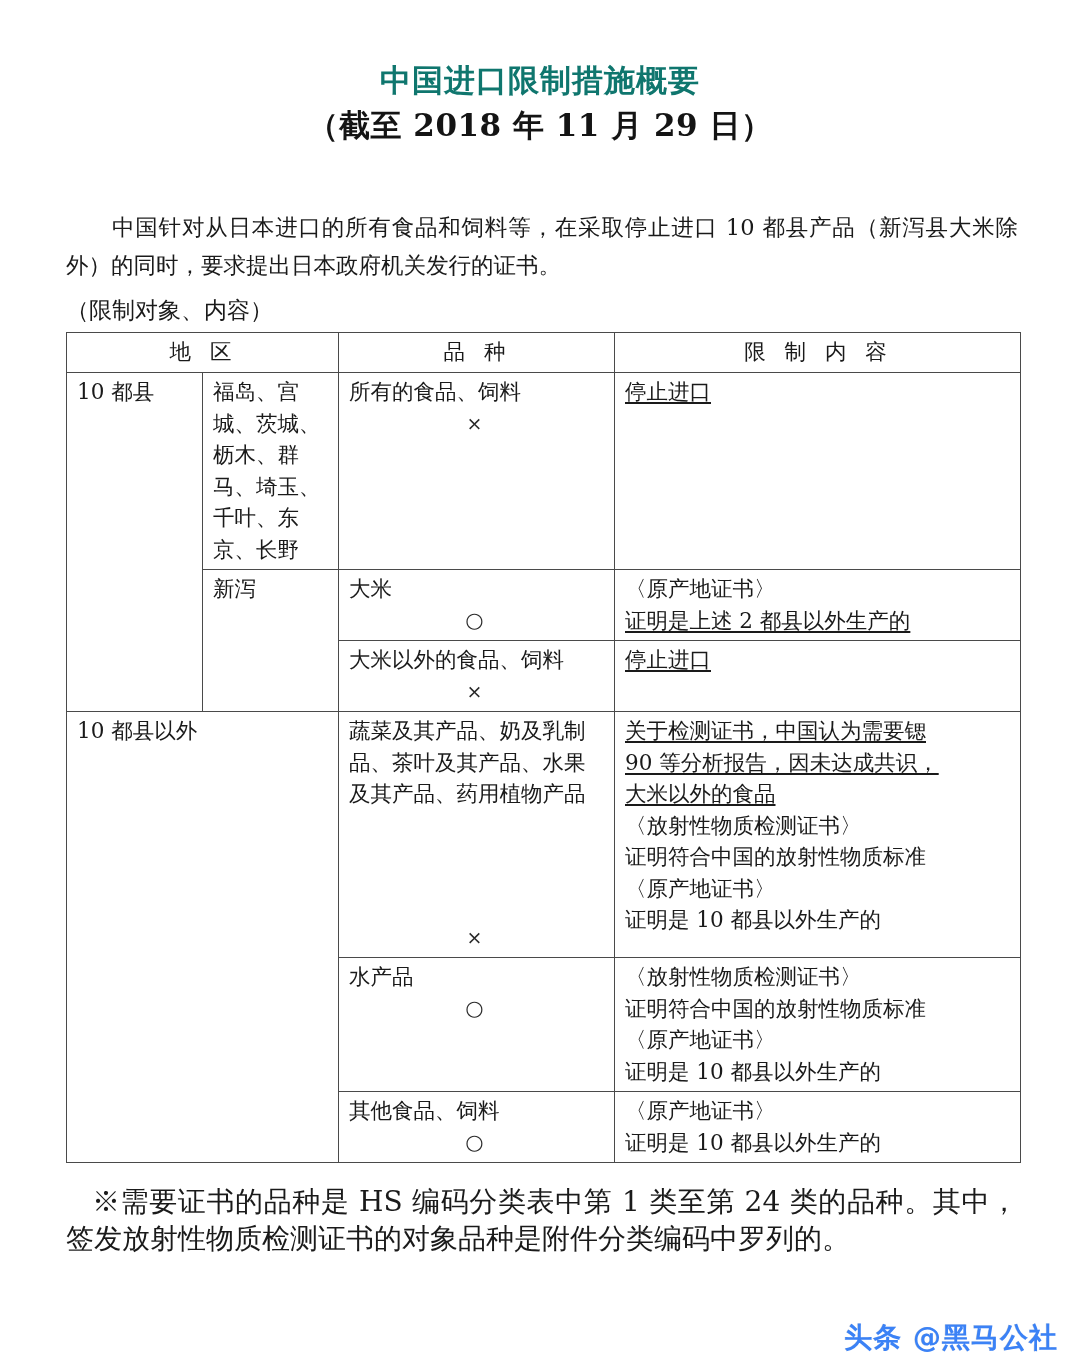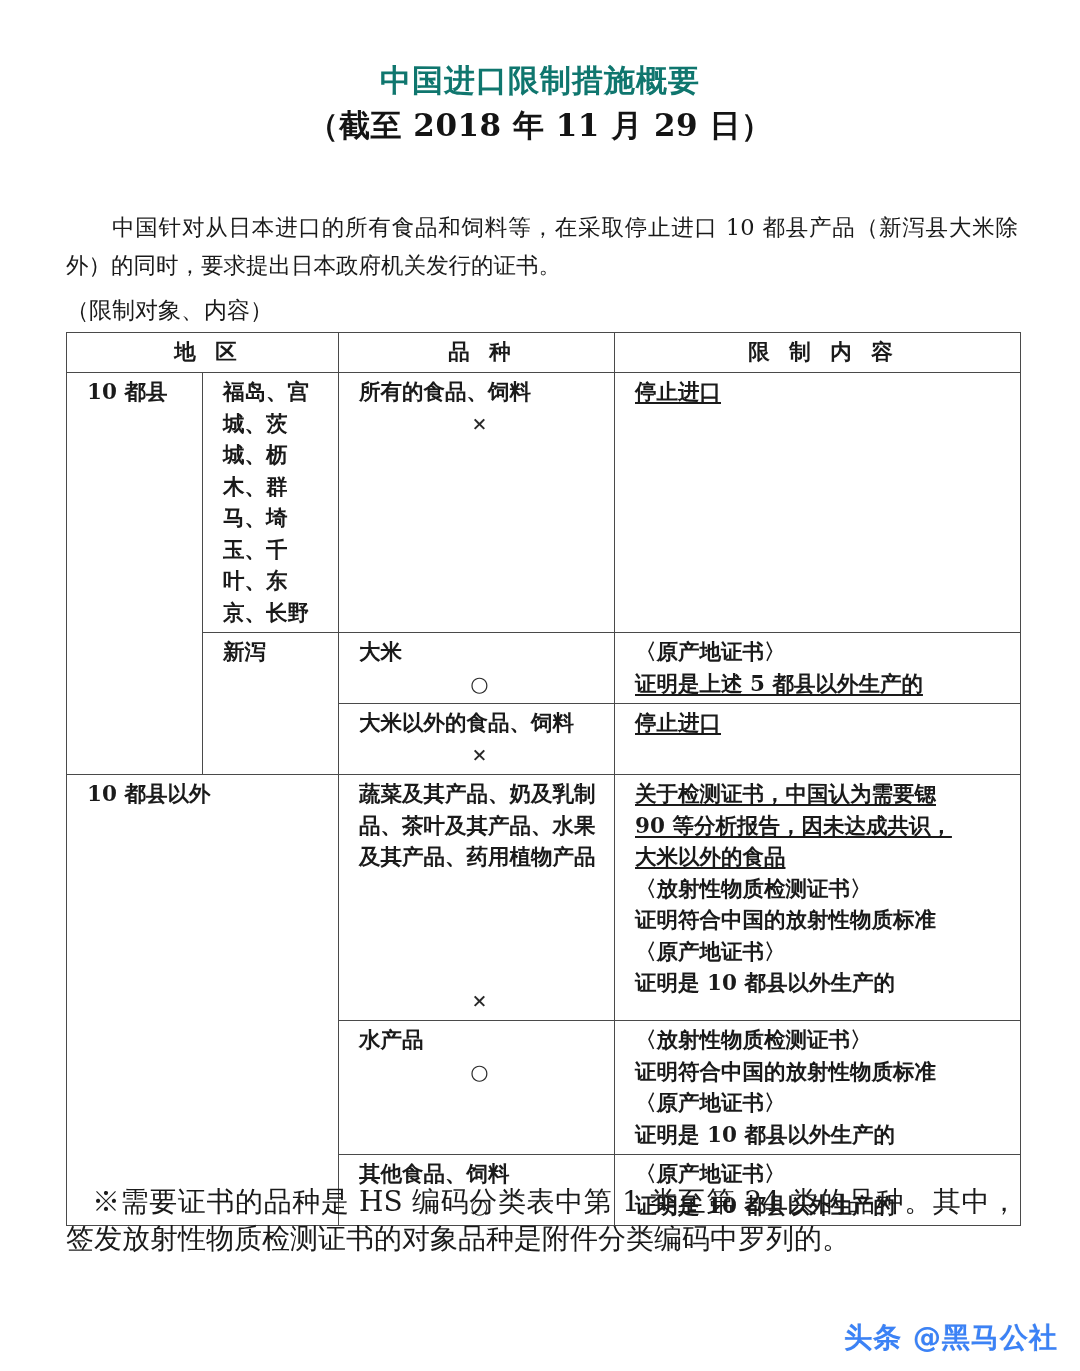--- a/index.html
+++ b/index.html
@@ -78,24 +78,24 @@
     width: 954px;
   }
   table.grid {
     border-collapse: collapse;
     width: 954px;
     table-layout: fixed;
   }
   table.grid td, table.grid th {
     border: 1.6px solid #4a4a4a;
     vertical-align: top;
-    padding: 3px 8px 4px 20px;
+    padding: 3px 8px 4px 10px;
     font-size: 21.5px;
     line-height: 31.5px;
-    font-weight: bold;
+    font-weight: normal;
     color: #1a1a1a;
   }
   th.hdr {
     text-align: center;
     padding: 6px 0 7px 0;
     font-size: 22px;
     letter-spacing: 6px;
     height: 32px;
   }
   .c-region-main  { width: 136px; }
@@ -195,21 +195,21 @@
         </tr>
 
         <tr>
           <td rowspan="2" style="height:72px;">新泻</td>
           <td class="kind-cell">
             <span class="ln">大米</span>
             <span class="mark">○</span>
           </td>
           <td>
             <span class="ln">〈原产地证书〉</span>
-            <span class="ln u">证明是上述 5 都县以外生产的</span>
+            <span class="ln u">证明是上述 2 都县以外生产的</span>
           </td>
         </tr>
 
         <tr>
           <td class="kind-cell">
             <span class="ln">大米以外的食品、饲料</span>
             <span class="mark sym-x">×</span>
           </td>
           <td>
             <span class="ln u">停止进口</span>

